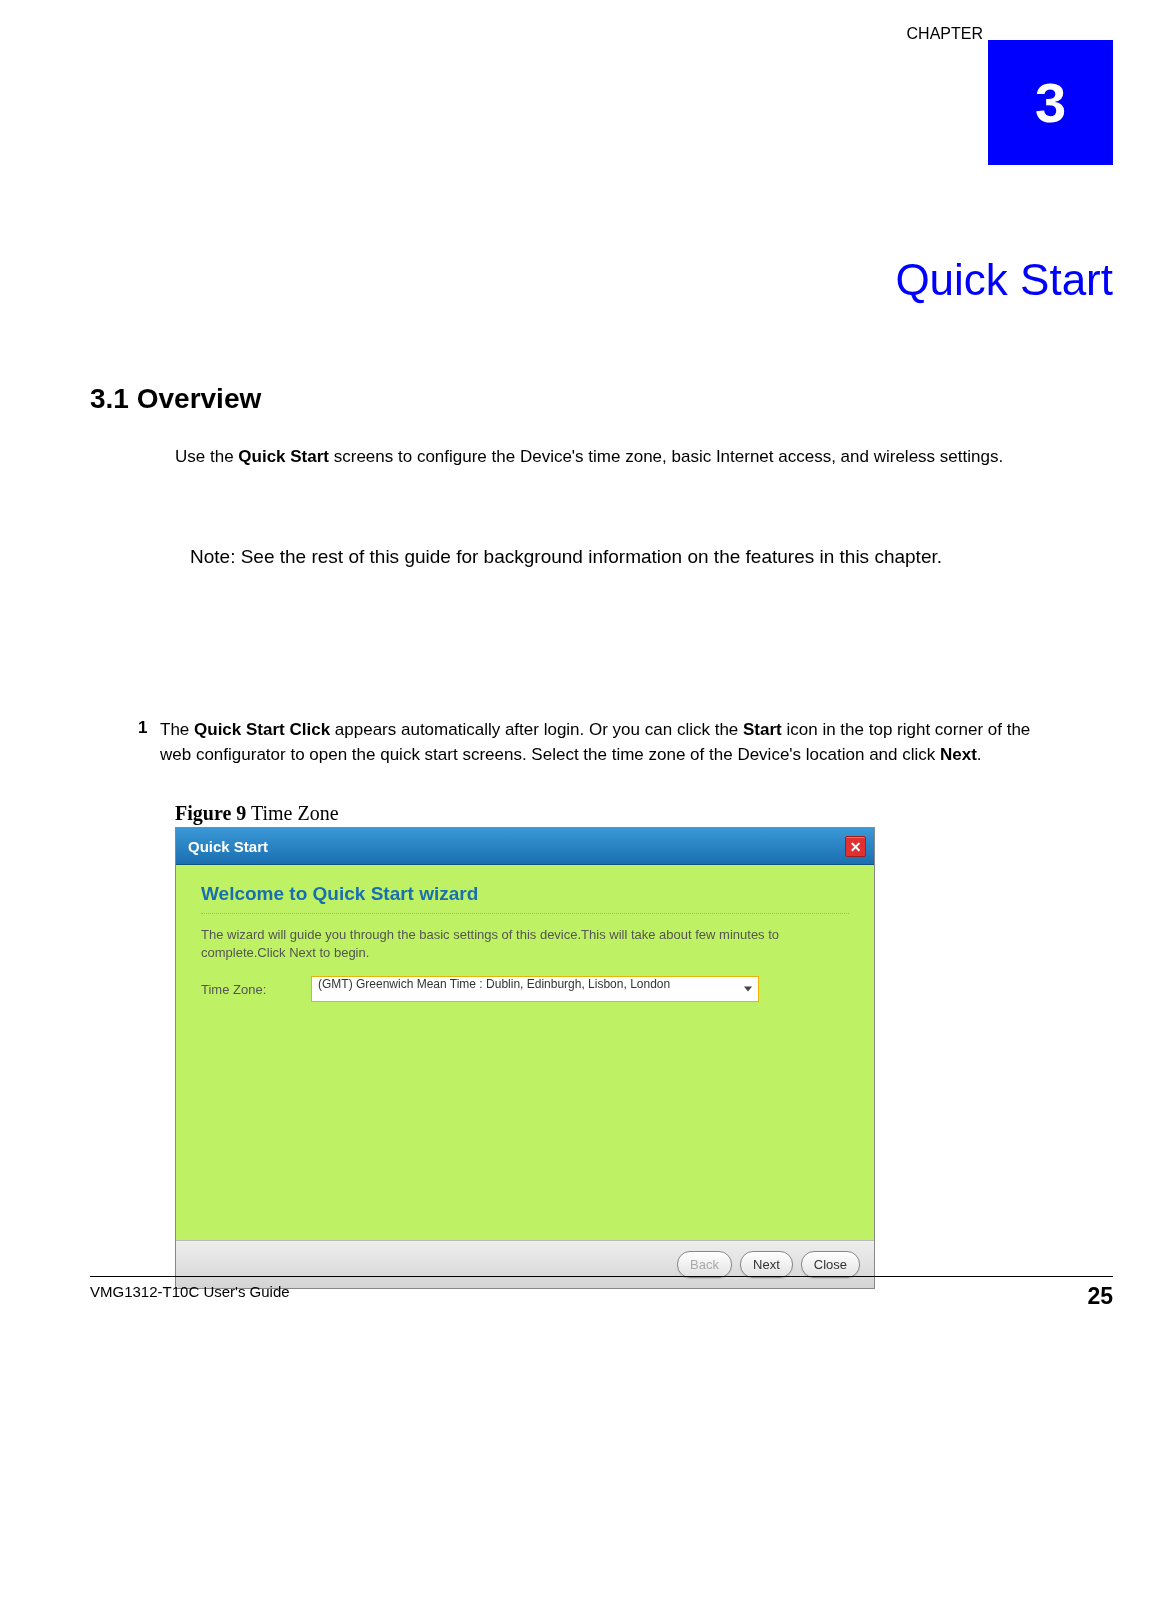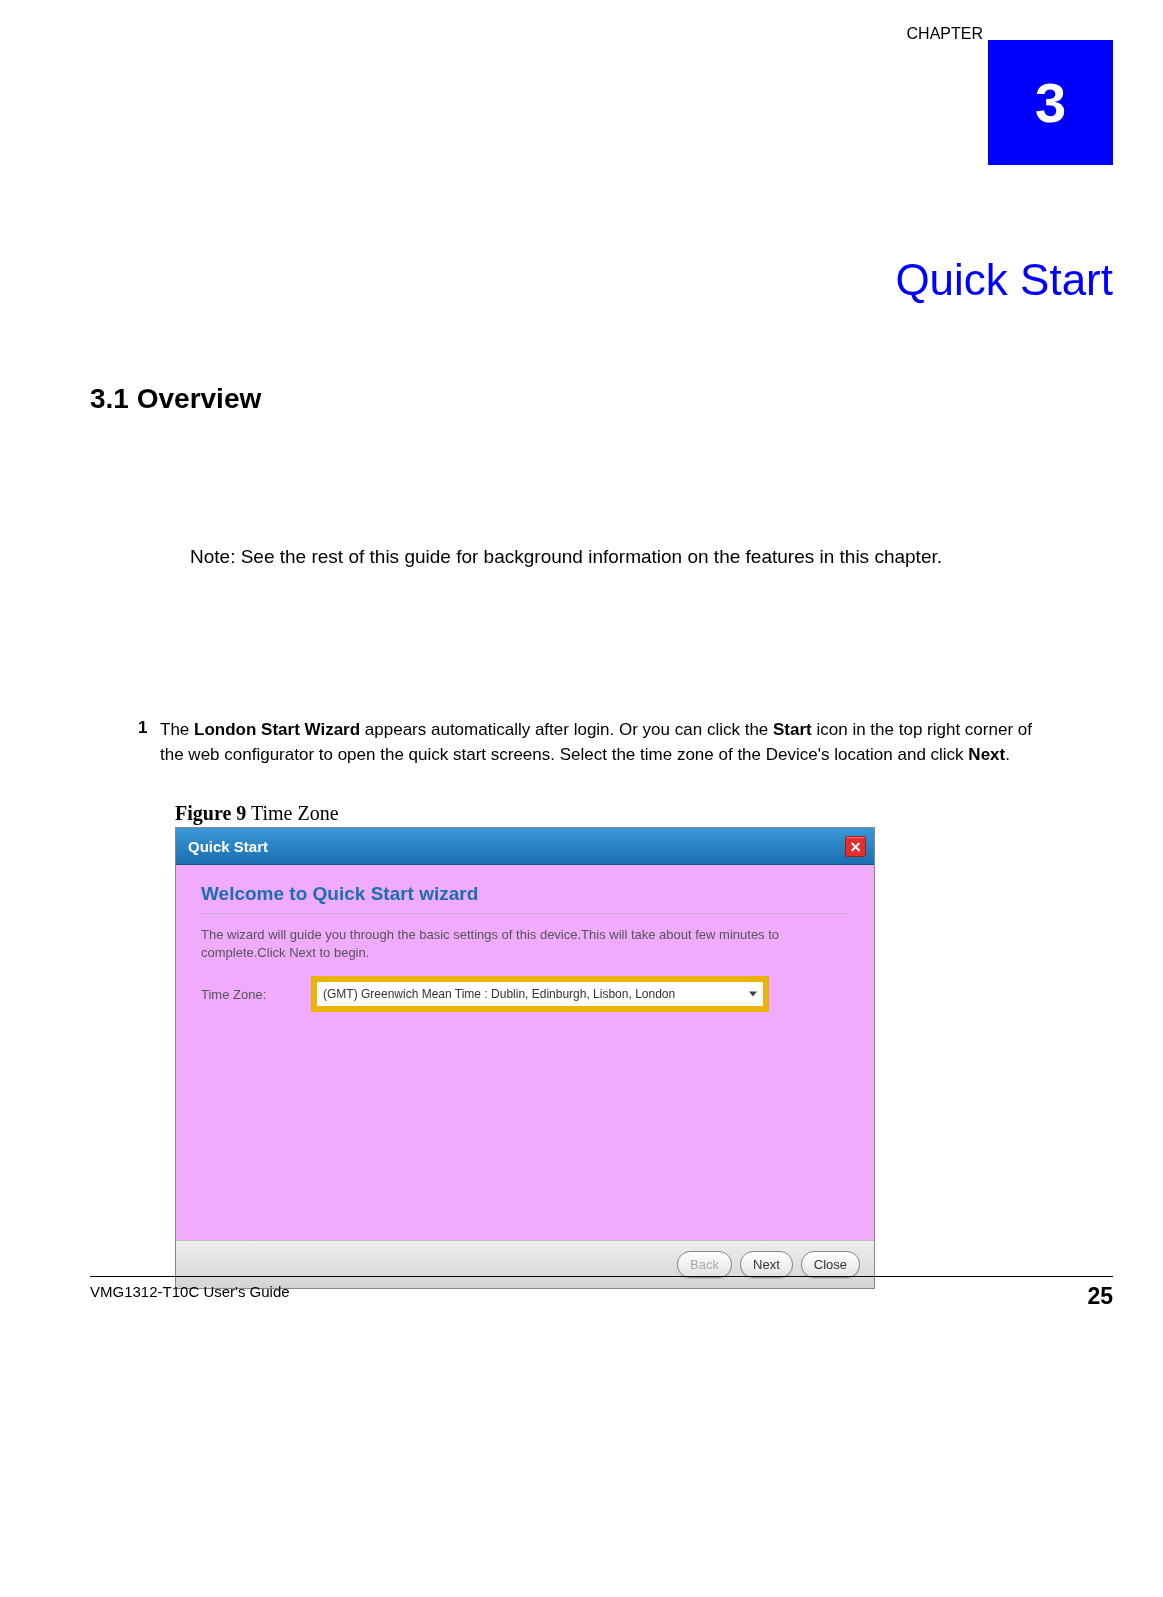--- a/index.html
+++ b/index.html
@@ -139,21 +139,21 @@
     align-items: center;
     justify-content: center;
     color: #fff;
     font-weight: bold;
     font-size: 14px;
     line-height: 1;
     box-shadow: inset 0 1px 0 rgba(255,255,255,0.3);
   }
   .wizard-body {
     padding: 18px 25px 10px 25px;
-    background: #f0abfc;
+    background: #bef264;
     height: 375px;
     box-sizing: border-box;
   }
   .wizard-welcome {
     color: #1a6fb0;
     font-family: Arial, Helvetica, sans-serif;
     font-weight: bold;
     font-size: 19px;
     margin-bottom: 8px;
   }
@@ -174,24 +174,23 @@
     align-items: center;
     gap: 20px;
     font-family: Arial, Helvetica, sans-serif;
     font-size: 13px;
     color: #555;
   }
   .tz-label { width: 90px; }
   .tz-select {
     flex: 0 0 420px;
     height: 24px;
-    border: 6px solid #eab308;
+    border: 1px solid #eab308;
     background: #fff;
     display: flex;
-    align-items: center;
     padding: 0 20px 0 6px;
     position: relative;
     font-size: 12px;
     color: #333;
   }
   .tz-select::after {
     content: "";
     position: absolute;
     right: 6px;
     top: 50%;
@@ -237,28 +236,31 @@
 <body>
 
 <div class="page">
 
   <div class="chapter-label">CHAPTER</div>
   <div class="chapter-badge">3</div>
   <div class="chapter-title">Quick Start</div>
 
   <h2 class="section-h1 section-1">3.1  Overview</h2>
 
+  <p class="body-text para1">
+    <span>Use the </span><strong>Quick Start</strong><span> screens to configure the Device's time zone, basic Internet access, and wireless settings.</span>
+  </p>
 
   <p class="note" style="padding-left:55px; text-indent:-55px;">Note: See the rest of this guide for background information on the features in this chapter.</p>
 
 
   <div class="step1-container">
     <span class="step-number">1</span>
     <p class="body-text">
-      <span>The </span><strong>London Start Wizard</strong><span> appears automatically after login. Or you can click the  </span><strong>Start</strong><span> icon in the top right corner of the web configurator to open the quick start screens. Select the time zone of the Device's location and click </span><strong>Next</strong><span>.</span>
+      <span>The </span><strong>Quick Start Click</strong><span> appears automatically after login. Or you can click the  </span><strong>Start</strong><span> icon in the top right corner of the web configurator to open the quick start screens. Select the time zone of the Device's location and click </span><strong>Next</strong><span>.</span>
     </p>
   </div>
 
   <div class="figure-caption">
     <span class="fignum">Figure 9</span><span>   Time Zone</span>
   </div>
 
   <div class="wizard-container">
     <div class="wizard-titlebar">
       <span>Quick Start</span>

